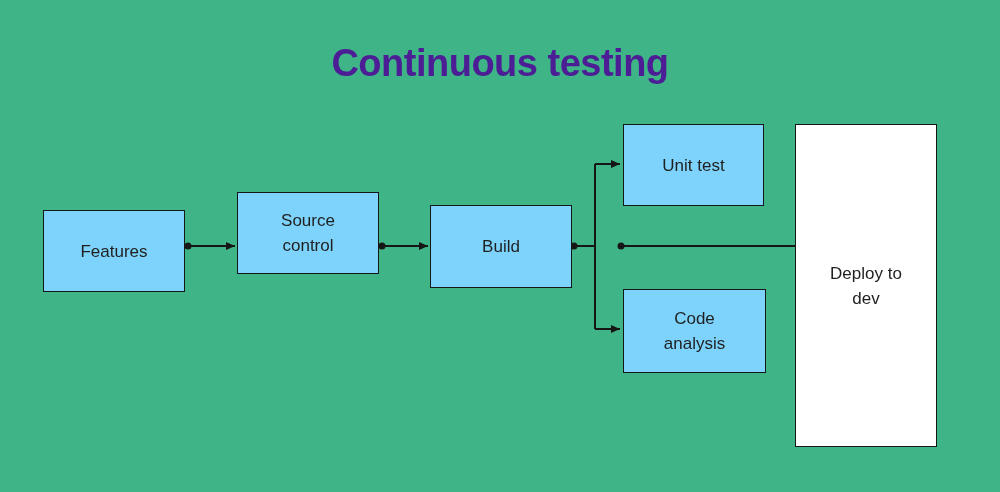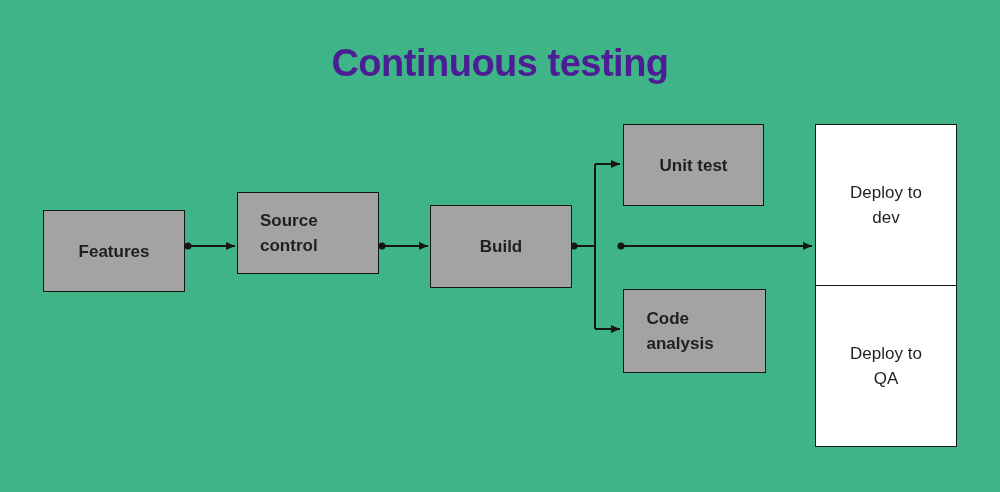--- a/index.html
+++ b/index.html
@@ -20,41 +20,40 @@
     letter-spacing:-0.5px;
     color:#4c1d95;
   }
   .connectors{
     position:absolute;left:0;top:0;
     pointer-events:none;
   }
   .node{
     position:absolute;
     box-sizing:border-box;
-    background:#a3a3a3;
+    background:#7dd3fc;
     border:1.5px solid #161616;
     display:flex;align-items:center;justify-content:center;
-    text-align:left;
-    font-weight:bold;
+    text-align:center;
   }
   .node-label{
     display:block;
     max-width:96px;
     font-size:17px;
     line-height:25px;
     color:#1f1f1f;
   }
   #n-features{left:43px;top:210px;width:142px;height:82px;}
   #n-source{left:237px;top:192px;width:142px;height:82px;}
   #n-build{left:430px;top:205px;width:142px;height:83px;}
   #n-unittest{left:623px;top:124px;width:141px;height:82px;}
   #n-codeanalysis{left:623px;top:289px;width:143px;height:84px;}
   .deploy-column{
     position:absolute;
-    left:815px;top:124px;width:142px;height:323px;
+    left:795px;top:124px;width:142px;height:323px;
     box-sizing:border-box;
     border:1.5px solid #161616;
     display:flex;flex-direction:column;
   }
   .deploy-box{
     flex:1;
     background:#ffffff;
     border-bottom:1.5px solid #161616;
     display:flex;align-items:center;justify-content:center;
     text-align:center;
@@ -109,18 +108,15 @@
   </div>
 
   <div class="node" id="n-codeanalysis">
     <span class="node-label">Code analysis</span>
   </div>
 
   <div class="deploy-column">
     <div class="deploy-box">
       <span class="node-label">Deploy to dev</span>
     </div>
-    <div class="deploy-box">
-      <span class="node-label">Deploy to QA</span>
-    </div>
   </div>
 
 </div>
 
 </body></html>

